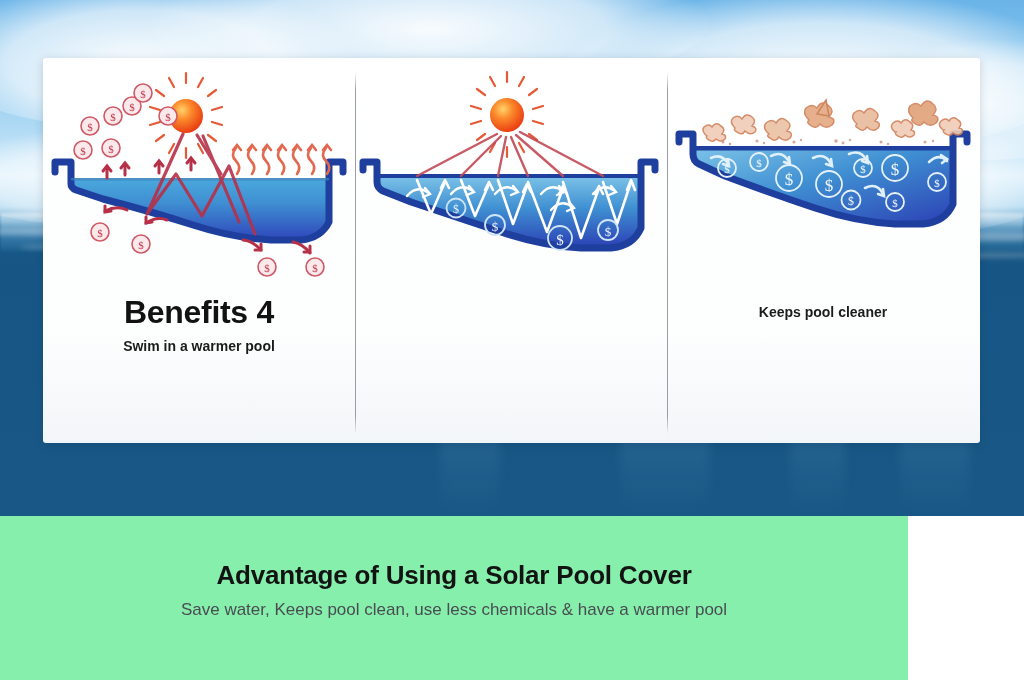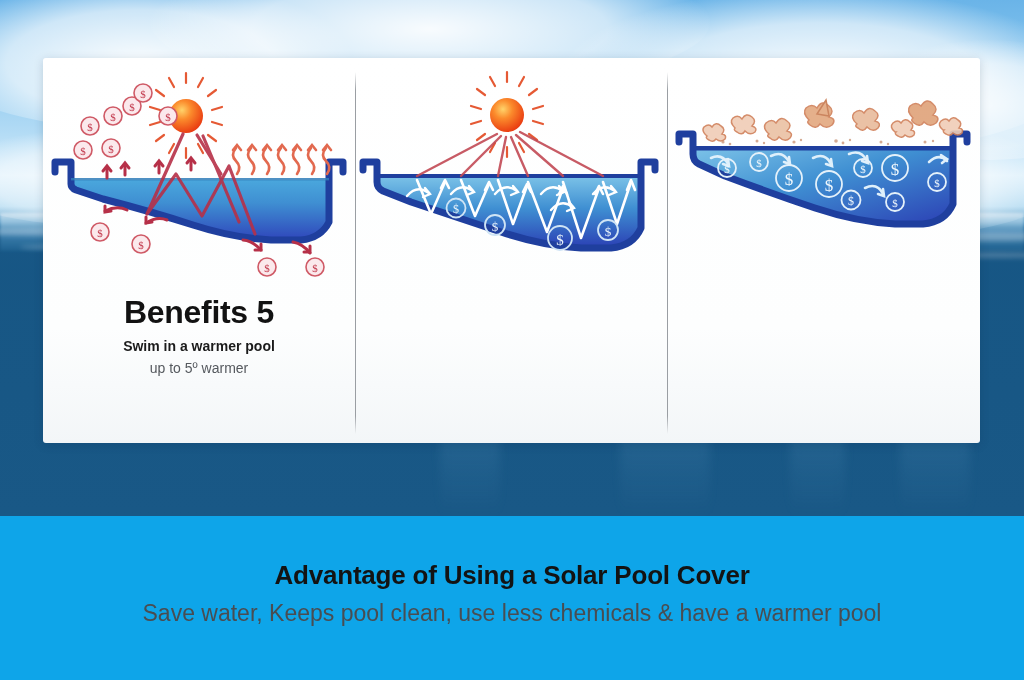--- a/index.html
+++ b/index.html
@@ -105,29 +105,29 @@
   .bsub {
     margin-top:8px; font-size:14px; font-weight:bold; color:#1b1b1b;
     line-height:1.28;
   }
   .bdesc {
     margin-top:3px; font-size:14px; color:#55595e; line-height:1.3;
   }
 
   
   .footer {
-    position:absolute; left:0; top:516px; width:1024px; height:164px;
-    background:#0ea5e9; text-align:center;
+    position:absolute; left:0; top:516px; width:908px; height:164px;
+    background:#86efac; text-align:center;
   }
   .ftitle {
     margin-top:44px; font-size:26px; font-weight:bold; color:#131313;
     letter-spacing:-0.2px;
   }
   .fsub {
-    margin-top:9px; font-size:23px; color:#494d52; font-weight:normal;
+    margin-top:9px; font-size:17px; color:#494d52; font-weight:normal;
   }
 </style>
 </head>
 <body>
 
 <div id="root">
 
   <div class="bg">
     <div class="cloud c1"></div>
     <div class="cloud c2"></div>
@@ -300,23 +300,22 @@
               </g>
             <g>
                 <path d="M284,112 q5,-7 -1,-13 q-6,-6 0,-13"></path>
                 <path d="M280,88 l4,-5 l4,5"></path>
               </g>
           </g>
         </svg>
       </div>
 
       <div class="captions">
-        <div class="bnum">Benefits 5</div>
+        <div class="bnum">Benefits 4</div>
         <div class="bsub">Swim in a warmer pool</div>
-        <div class="bdesc">up to 5º warmer</div>
       </div>
     </div>
 
     <div class="panel p2">
       <div class="art">
         <svg viewBox="0 0 312 228" xmlns="http://www.w3.org/2000/svg">
           <defs>
             <radialGradient id="sunG2" cx="38%" cy="33%" r="72%">
               <stop offset="0%" stop-color="#ffd36a"></stop>
               <stop offset="38%" stop-color="#fb8b2c"></stop>
@@ -511,20 +510,21 @@
               </g>
             <g>
                 <circle cx="270" cy="120" r="9"></circle>
                 <text x="270" y="125" font-size="11" font-family="Liberation Serif, serif" fill="#f0f8fd" text-anchor="middle" stroke="none">$</text>
               </g>
           </g>
         </svg>
       </div>
 
       <div class="captions">
+        <div class="bsub">Keeps pool cleaner</div>
       </div>
     </div>
 
   </div>
 
   <div class="footer">
     <div class="ftitle">Advantage of Using a Solar Pool Cover</div>
     <div class="fsub">Save water, Keeps pool clean, use less chemicals &amp; have a warmer pool</div>
   </div>
 

